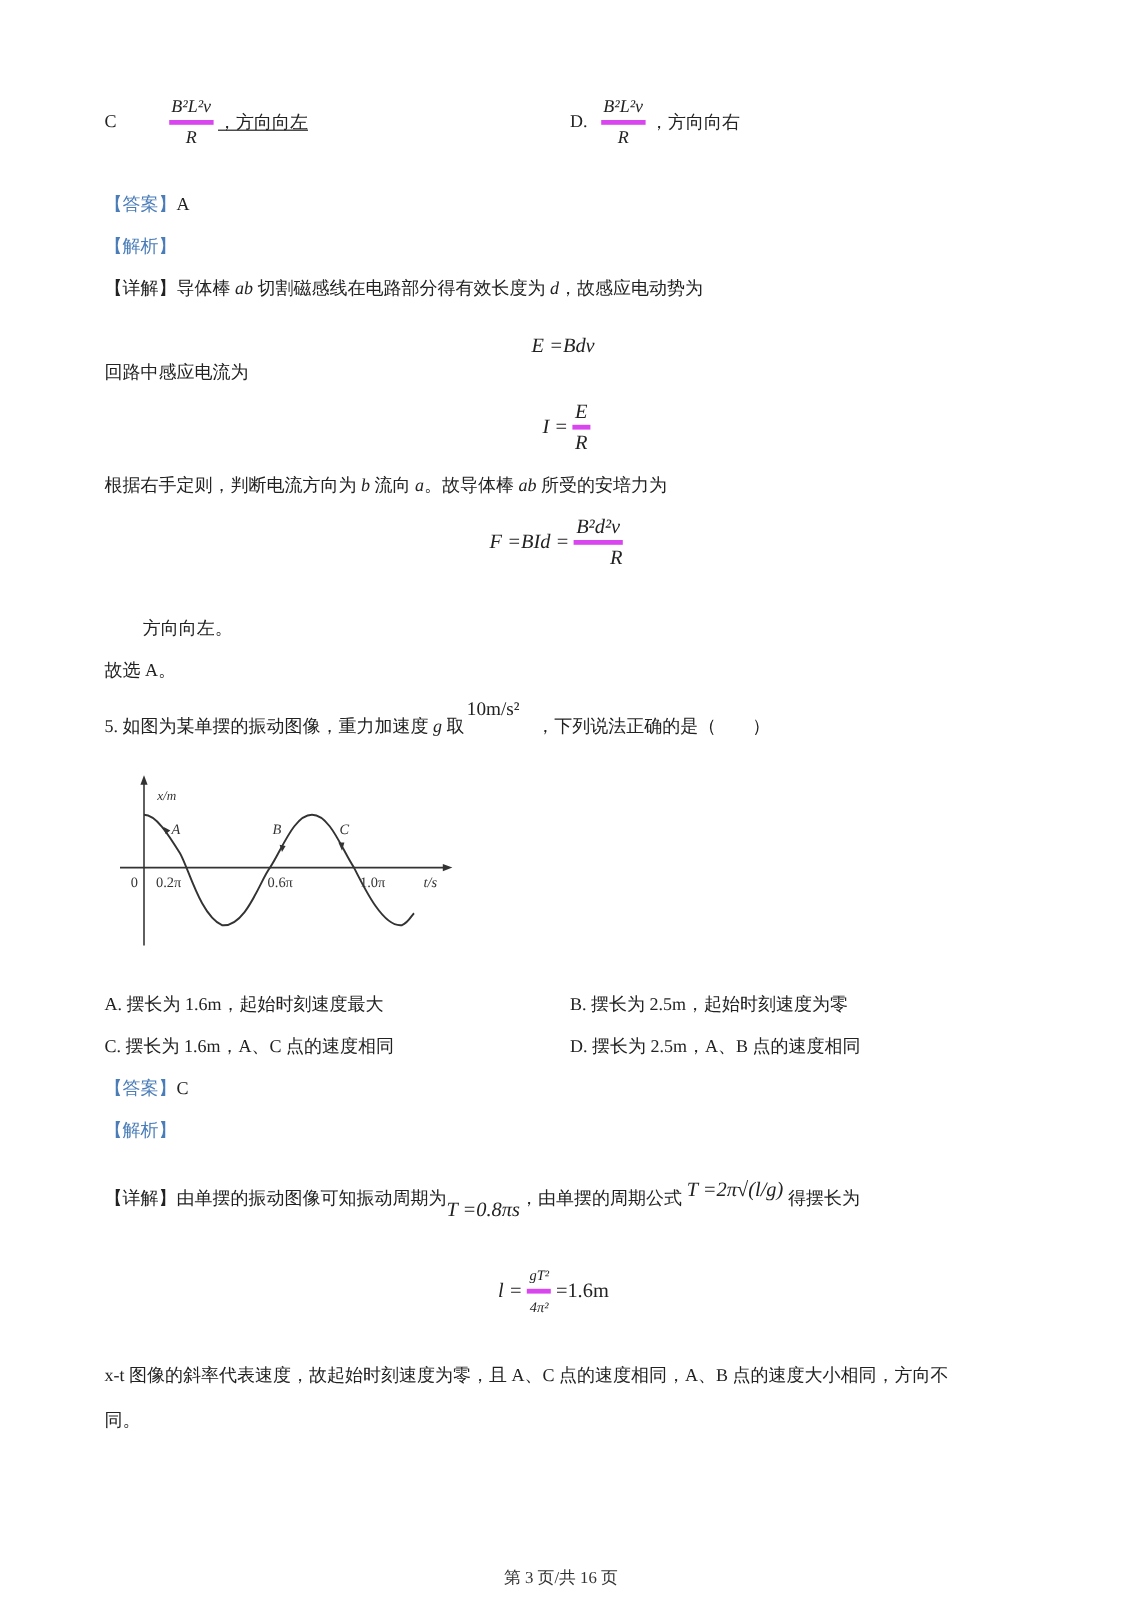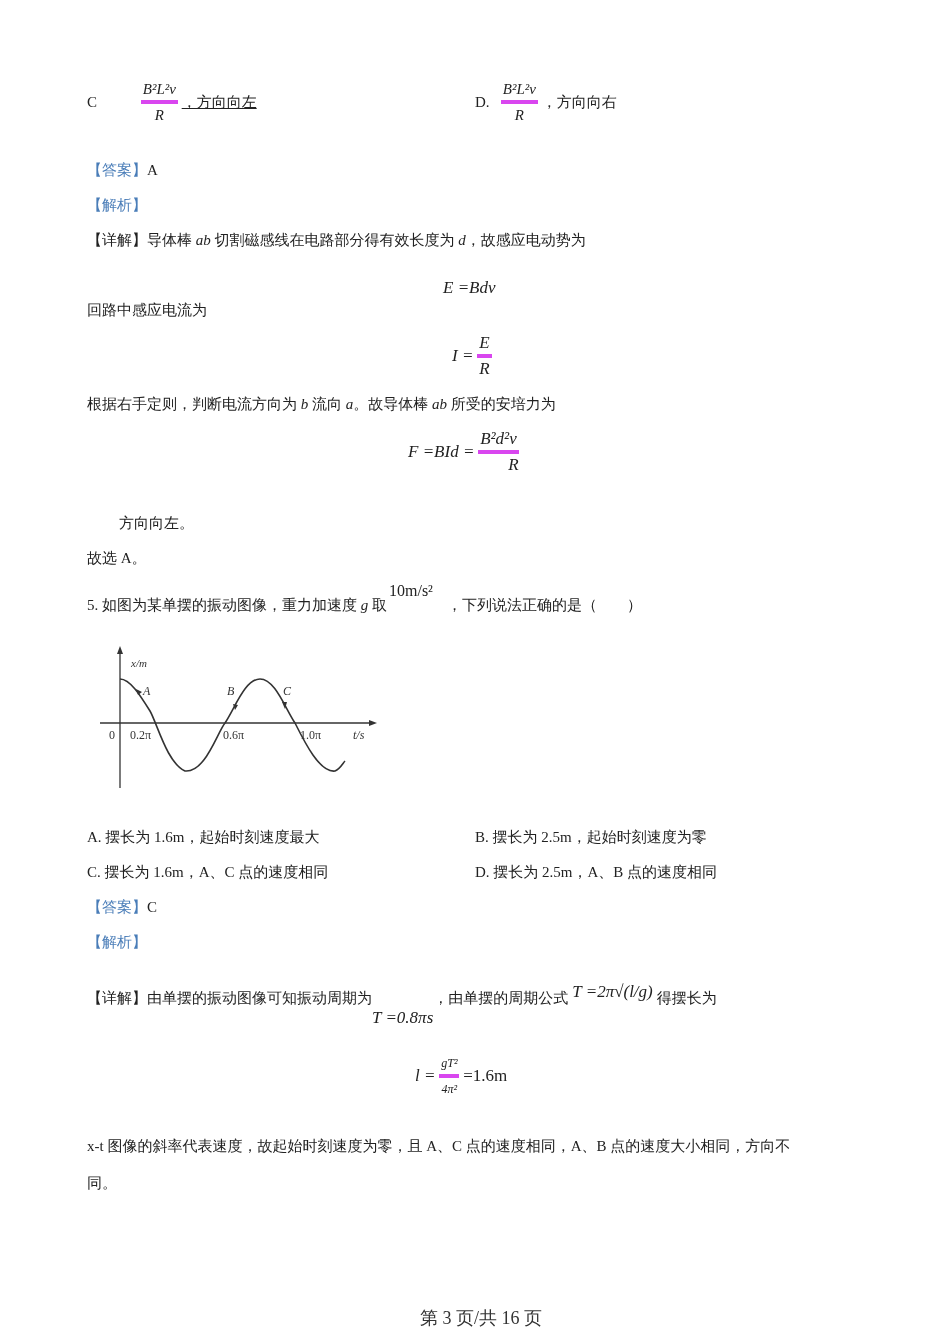--- a/index.html
+++ b/index.html
@@ -5,21 +5,21 @@
   html, body { margin: 0; padding: 0; background: #ffffff; }
   body { width: 950px; height: 1344px; position: relative; overflow: hidden;
          font-family: "Liberation Serif", "DejaVu Serif", serif; color: #222; font-size: 15px; }
   .abs { position: absolute; white-space: nowrap; }
   .blue { color: #4a7db8; }
   .it { font-style: italic; }
   .frac { display: inline-block; vertical-align: middle; text-align: center; font-style: italic; }
   .frac .num { display: block; padding: 0 2px; border-bottom: 4px solid #d946ef; line-height: 22px; }
   .frac .den { display: block; line-height: 22px; }
   .math { font-style: italic; font-size: 17px; }
-  .footer { font-size: 18px; color: #333; }
+  .footer { font-size: 14px; color: #333; }
 </style>
 </head>
 <body>
 
 <div class="abs" style="left:87px; top:78px;">
   <span style="display:inline-block; width:50px; vertical-align:middle;">C</span>
   <span class="frac">
     <span class="num">B²L²v</span>
     <span class="den">R</span>
   </span>
@@ -97,21 +97,21 @@
 <div class="abs" style="left:475px; top:828px;">B. 摆长为 2.5m，起始时刻速度为零</div>
 <div class="abs" style="left:87px; top:863px;">C. 摆长为 1.6m，A、C 点的速度相同</div>
 <div class="abs" style="left:475px; top:863px;">D. 摆长为 2.5m，A、B 点的速度相同</div>
 
 <div class="abs" style="left:87px; top:898px;">
   <span class="blue">【答案】</span><span>C</span>
 </div>
 <div class="abs blue" style="left:87px; top:933px;">【解析】</div>
 
 <div class="abs" style="left:87px; top:988px;">
-  <span>【详解】</span><span>由单摆的振动图像可知振动周期为</span><span class="math" style="position:relative; top:20px;">T =0.8πs</span><span>，由单摆的周期公式</span><span class="math" style="position:relative; top:-6px; padding:0 4px;">T =2π√(l/g)</span><span>得摆长为</span>
+  <span>【详解】</span><span>由单摆的振动图像可知振动周期为</span><span class="math" style="position:relative; top:10px;">T =0.8πs</span><span>，由单摆的周期公式</span><span class="math" style="position:relative; top:-6px; padding:0 4px;">T =2π√(l/g)</span><span>得摆长为</span>
 </div>
 
 <div class="abs" style="left:415px; top:1052px;">
   <span class="math" style="vertical-align:middle;">l =</span>
   <span class="frac" style="font-size:12px;">
     <span class="num">gT²</span>
     <span class="den">4π²</span>
   </span>
   <span style="vertical-align:middle; font-size:17px;">=1.6m</span>
 </div>

